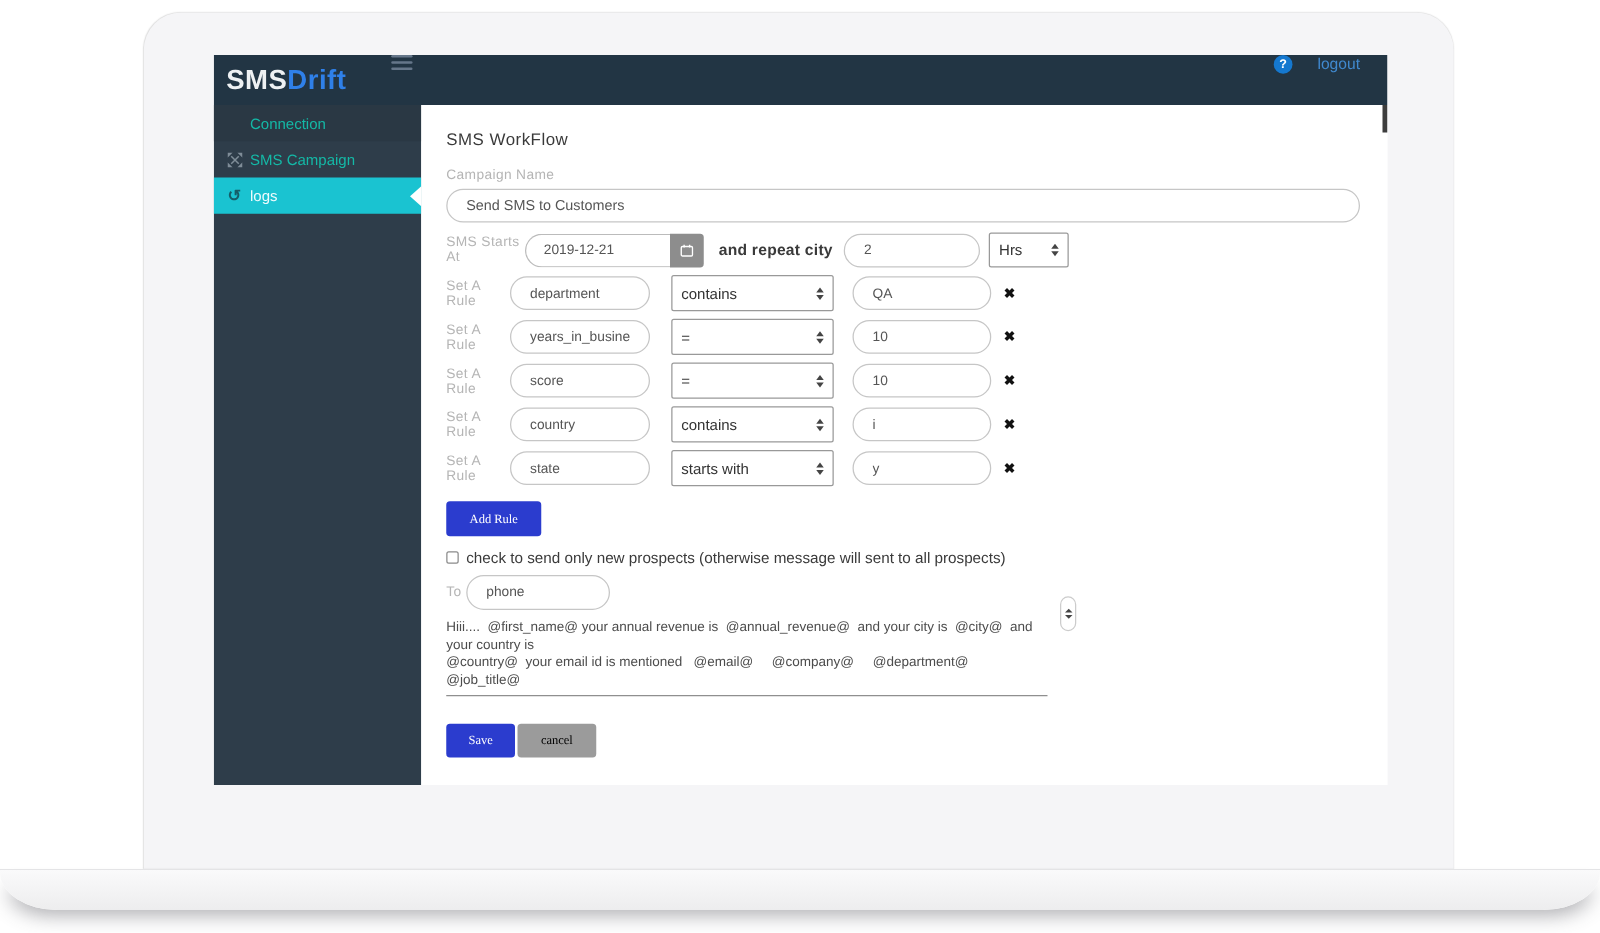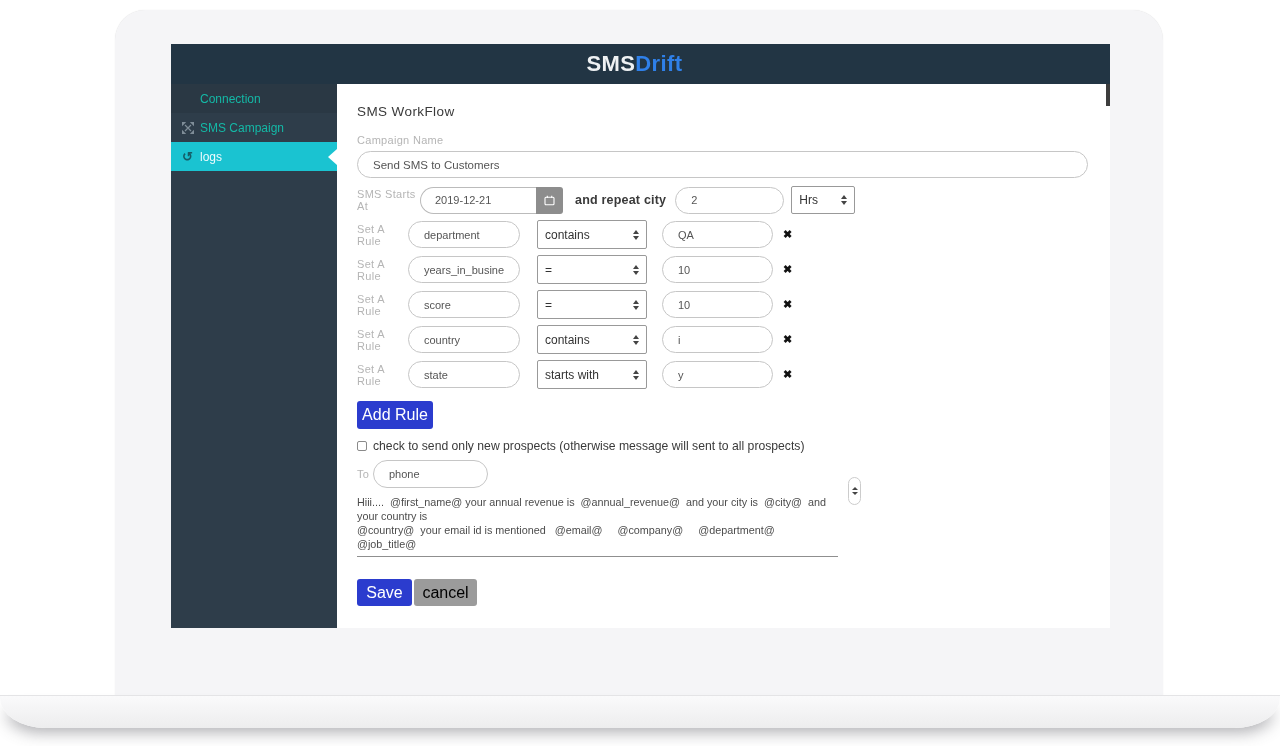--- a/index.html
+++ b/index.html
@@ -20,21 +20,21 @@
   }
 
   
   .screen {
     position:absolute; left:171px; top:44px; width:939px; height:584px;
     background:#ffffff; overflow:hidden;
   }
 
   
   .app-header { position:absolute; left:0; top:0; width:100%; height:40px; background:#223544;
-    display:flex; align-items:center; padding:0 22px 0 10px;flex-direction:column; }
+    display:flex; padding:0 22px 0 10px; }
   .logo { font-size:22px; font-weight:bold; letter-spacing:.4px; line-height:40px; }
   .logo .logo-a { color:#eef1f3; }
   .logo .logo-b { color:#2f80e9; }
   .hamburger { margin-left:36px; display:flex; flex-direction:column; gap:3px; cursor:pointer; }
   .hamburger i { display:block; width:17px; height:2px; background:#66778a; border-radius:1px; }
   .hd-spacer { flex:1; }
   .help-btn { width:15px; height:15px; border-radius:50%; background:#1578cf; color:#fff;
     font-size:10px; font-weight:bold; display:flex; align-items:center; justify-content:center; margin-right:20px; cursor:pointer; }
   .logout { color:#4089cf; font-size:12.5px; cursor:pointer; }
 
@@ -79,25 +79,25 @@
   .spin { display:flex; flex-direction:column; gap:2px; margin-left:5px; }
   .spin b { width:0; height:0; border-left:3.5px solid transparent; border-right:3.5px solid transparent; }
   .spin .up { border-bottom:4px solid #444; }
   .spin .down { border-top:4px solid #444; }
 
   
   .rule-row { margin-top:6px; }
   .rule-row:first-of-type { margin-top:9px; }
   .rule-label { width:51px; }
   .rule-field { width:112px; }
-  .rule-op { width:110px; height:29px; margin-left:17px; }
+  .rule-op { width:130px; height:29px; margin-left:17px; }
   .rule-value { width:111px; margin-left:15px; }
   .rule-x { margin-left:10px; font-size:11px; font-weight:bold; color:#111; cursor:pointer; background:none; border:none; }
 
-  .btn { border:none; border-radius:3px; font-size:16px; font-family:Liberation Sans, sans-serif; cursor:pointer; }
+  .btn { border:none; border-radius:3px; font-size:10px; font-family:Liberation Serif, serif; cursor:pointer; }
   .btn-blue { background:#2b3cce; color:#fff; }
   .add-rule-btn { display:block; margin:12px 0 0 20px; width:76px; height:28px; }
 
   .to-row { margin-top:7px; }
   .to-label { width:16px; }
   .to-input { width:115px; height:28px; }
 
   .check-row { margin-top:10px; display:flex; align-items:center; }
   .checkbox { width:10px; height:10px; border:1px solid #8a8a8a; border-radius:2px; background:#fff; margin-right:6px; cursor:pointer; flex:none; }
   .check-label { font-size:12.2px; color:#3a3a3a; }

